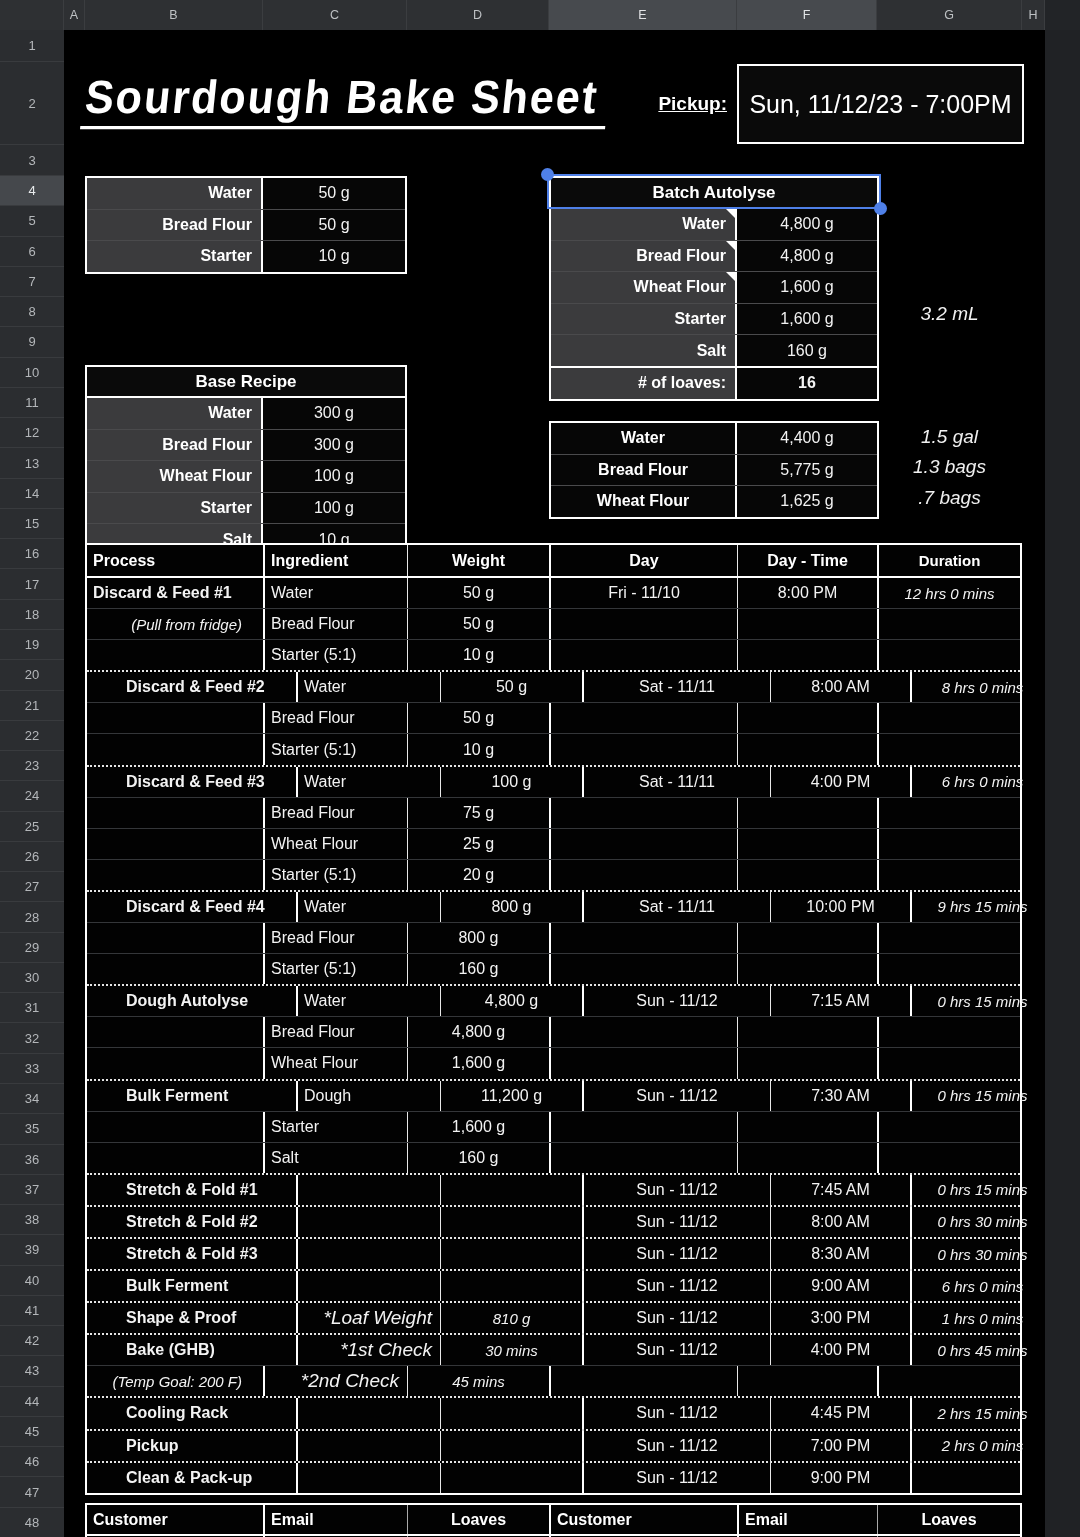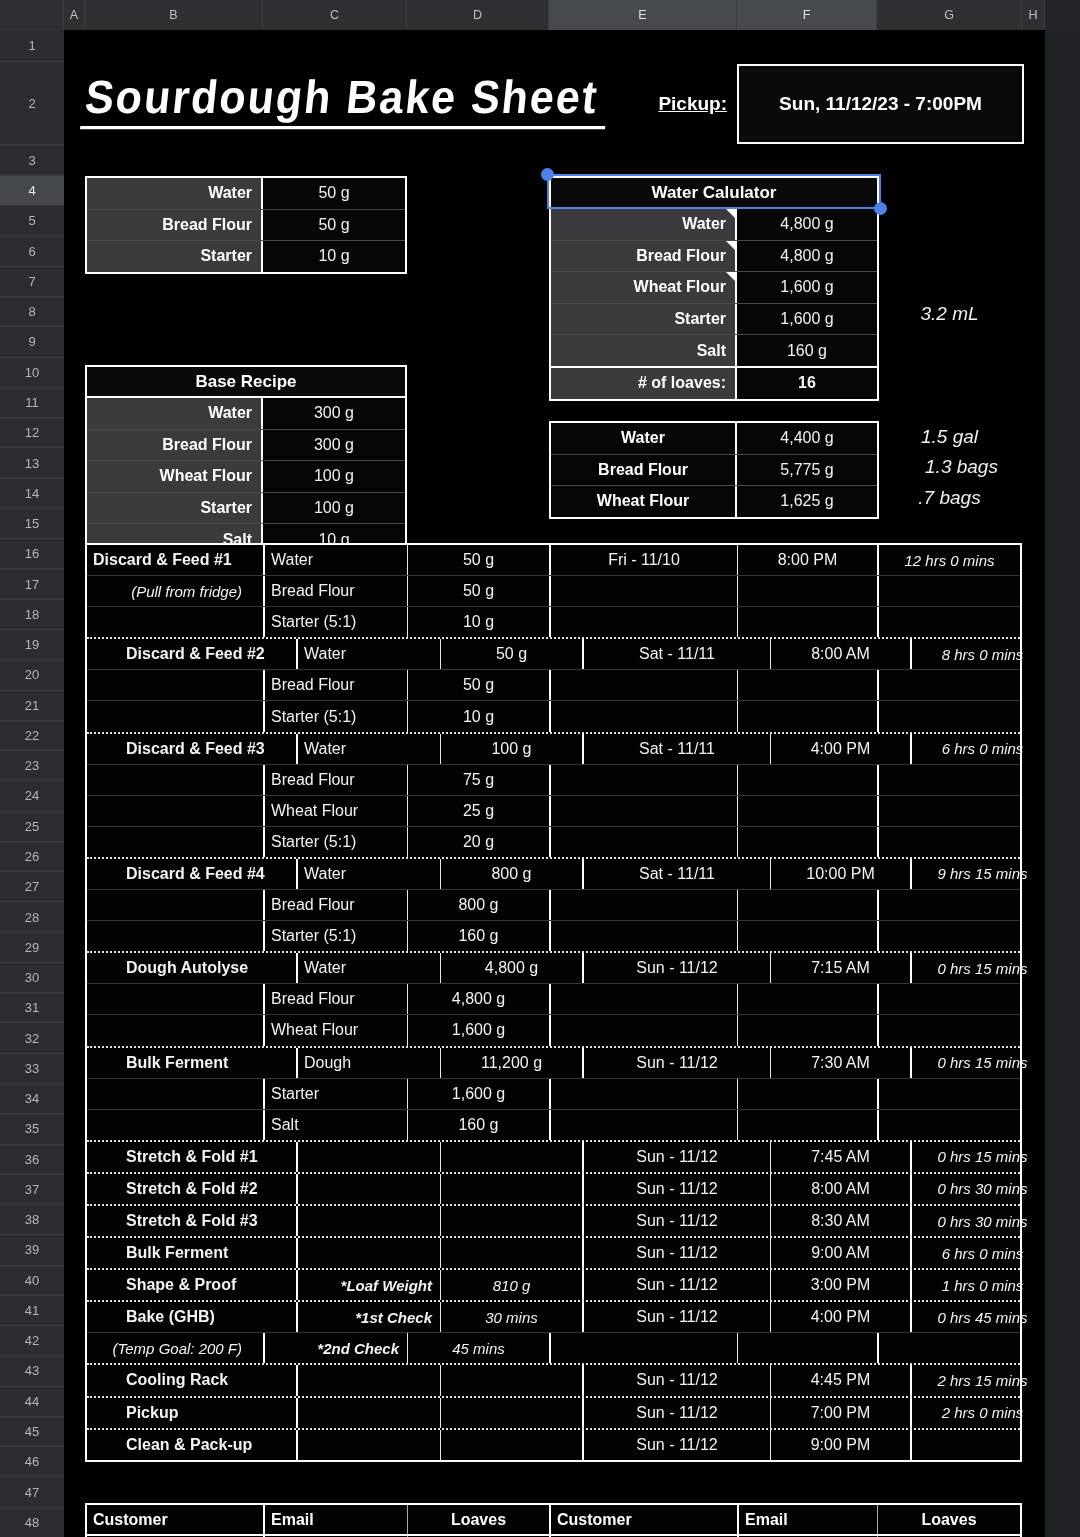--- a/index.html
+++ b/index.html
@@ -29,21 +29,21 @@
   
   .sheet{position:absolute;left:64px;top:30px;width:981px;height:1507px;background:#000;overflow:hidden;}
 
   .title{position:absolute;left:22px;top:42px;font-size:43px;font-weight:bold;color:#fff;
          letter-spacing:2px;line-height:1.1;transform:skewX(-6deg) scaleY(1.08);transform-origin:left top;
          border-bottom:3px solid #fff;padding:0 10px 3px 2px;white-space:nowrap;}
   .plab{position:absolute;left:485px;top:34px;width:186px;height:80px;display:flex;align-items:center;
         justify-content:flex-end;padding-right:8px;font-weight:bold;font-size:19px;color:#fff;
         text-decoration:underline;box-sizing:border-box;}
   .pbox{position:absolute;left:673px;top:34px;width:287px;height:80px;border:2px solid #fff;background:#0a0a0a;
-        display:flex;align-items:center;justify-content:center;font-weight:bold;font-size:19px;color:#fff;
+        display:flex;align-items:center;justify-content:center;font-weight:normal;font-size:25px;color:#fff;
         box-sizing:border-box;}
 
   
   .mini{position:absolute;border:2px solid #fff;background:#050505;box-sizing:border-box;}
   .mini .hd{height:29px;display:flex;align-items:center;justify-content:center;gap:6px;
             font-weight:bold;font-size:17px;color:#fff;border-bottom:2px solid #fff;background:#0a0a0a;}
   .mini .hd .it{font-style:italic;}
   .mini .r{display:flex;height:30.6px;}
   .mini .r + .r{border-top:1px solid #4a4a4c;}
   .mini .lab{position:relative;flex:none;display:flex;align-items:center;justify-content:flex-end;
@@ -79,21 +79,21 @@
      overflow:hidden;white-space:nowrap;}
   .cp{width:176px;padding-left:6px;font-weight:bold;}
   .ci{width:144px;padding-left:6px;border-left:2px solid #fff;}
   .cw{width:142px;justify-content:center;border-left:1px solid #e8e8e8;}
   .cd{width:188px;justify-content:center;border-left:2px solid #fff;}
   .ctm{width:140px;justify-content:center;border-left:1px solid #e8e8e8;}
   .cu{width:143px;justify-content:center;border-left:2px solid #fff;font-style:italic;font-size:15px;}
   .ph .c{font-weight:bold;color:#fff;}
   .ph .cu{font-style:normal;font-size:15px;}
   .cp.pnote{font-weight:normal;font-style:italic;justify-content:flex-end;padding-right:21px;font-size:15px;}
-  .ci.inote{font-style:italic;justify-content:flex-end;padding-right:8px;font-size:15px;font-weight:bold;}
+  .ci.inote{font-style:italic;justify-content:flex-end;padding-right:8px;font-size:19px;}
   .cw.wnote{font-style:italic;font-size:15px;}
 
   
   .ctab{position:absolute;left:21px;top:1473px;width:937px;border:2px solid #fff;background:#020202;box-sizing:border-box;}
   .ctab .hr{display:flex;height:29px;border-bottom:2px solid #fff;font-weight:bold;}
   .ctab .stub{height:22px;background:#000;display:flex;}
   .k{box-sizing:border-box;flex:none;display:flex;align-items:center;font-size:16px;color:#fff;
      padding-left:6px;overflow:hidden;white-space:nowrap;}
   .k1{width:176px;}
   .k2{width:144px;border-left:2px solid #fff;}
@@ -213,21 +213,21 @@
           <div class="lab">Starter</div>
           <div class="val">100 g</div>
         </div>
       <div class="r">
           <div class="lab">Salt</div>
           <div class="val">10 g</div>
         </div>
     </div>
 
     <div class="mini w-bc" style="left:485px;top:146px;width:330px;">
-      <div class="hd">Water Calulator</div>
+      <div class="hd">Batch Autolyse</div>
       <div class="r">
           <div class="lab note">Water</div>
           <div class="val">4,800 g</div>
         </div>
       <div class="r">
           <div class="lab note">Bread Flour</div>
           <div class="val">4,800 g</div>
         </div>
       <div class="r">
           <div class="lab note">Wheat Flour</div>
@@ -262,24 +262,32 @@
           <div class="val">5,775 g</div>
         </div>
       <div class="r">
           <div class="lab">Wheat Flour</div>
           <div class="val">1,625 g</div>
         </div>
     </div>
 
     <div class="ann" style="top:268px;">3.2 mL</div>
     <div class="ann" style="top:391px;">1.5 gal</div>
-    <div class="ann" style="top:421px;margin-left:12px;">1.3 bags</div>
+    <div class="ann" style="top:421px;">1.3 bags</div>
     <div class="ann" style="top:452px;">.7 bags</div>
 
     <div class="pt">
+      <div class="ph">
+        <div class="c cp">Process</div>
+        <div class="c ci">Ingredient</div>
+        <div class="c cw">Weight</div>
+        <div class="c cd">Day</div>
+        <div class="c ctm">Day - Time</div>
+        <div class="c cu">Duration</div>
+      </div>
       <div class="pr">
           <div class="c cp">Discard &amp; Feed #1</div>
           <div class="c ci">Water</div>
           <div class="c cw">50 g</div>
           <div class="c cd">Fri - 11/10</div>
           <div class="c ctm">8:00 PM</div>
           <div class="c cu">12 hrs 0 mins</div>
         </div>
       <div class="pr">
           <div class="c cp pnote">(Pull from fridge)</div>

